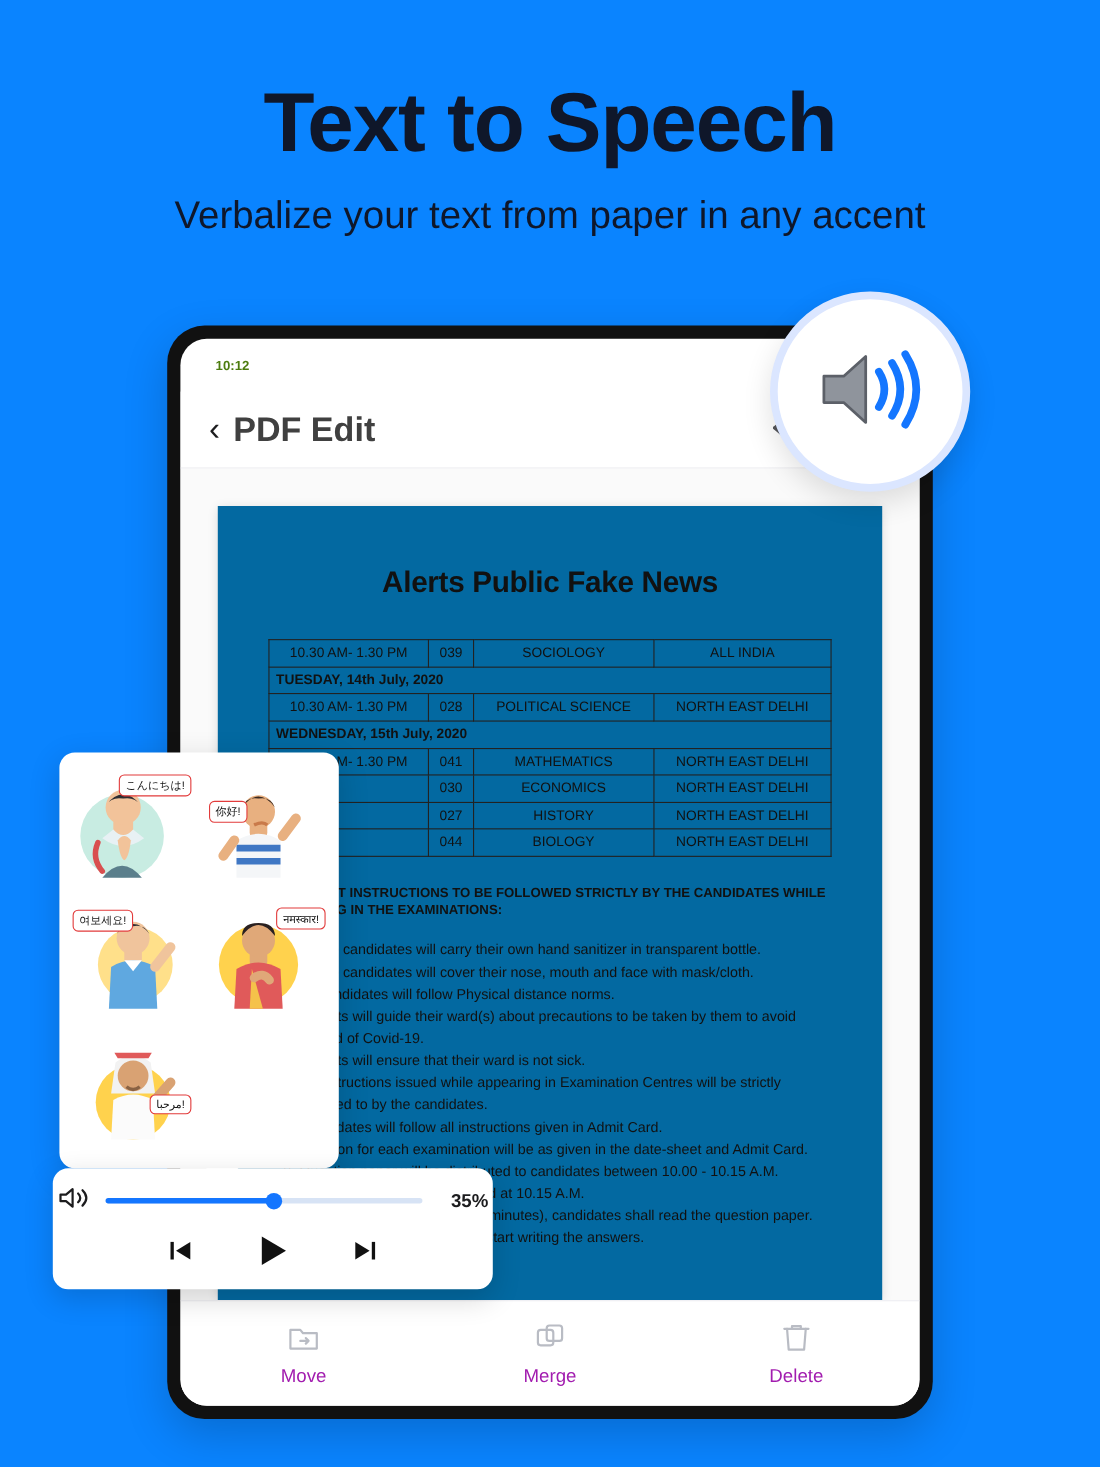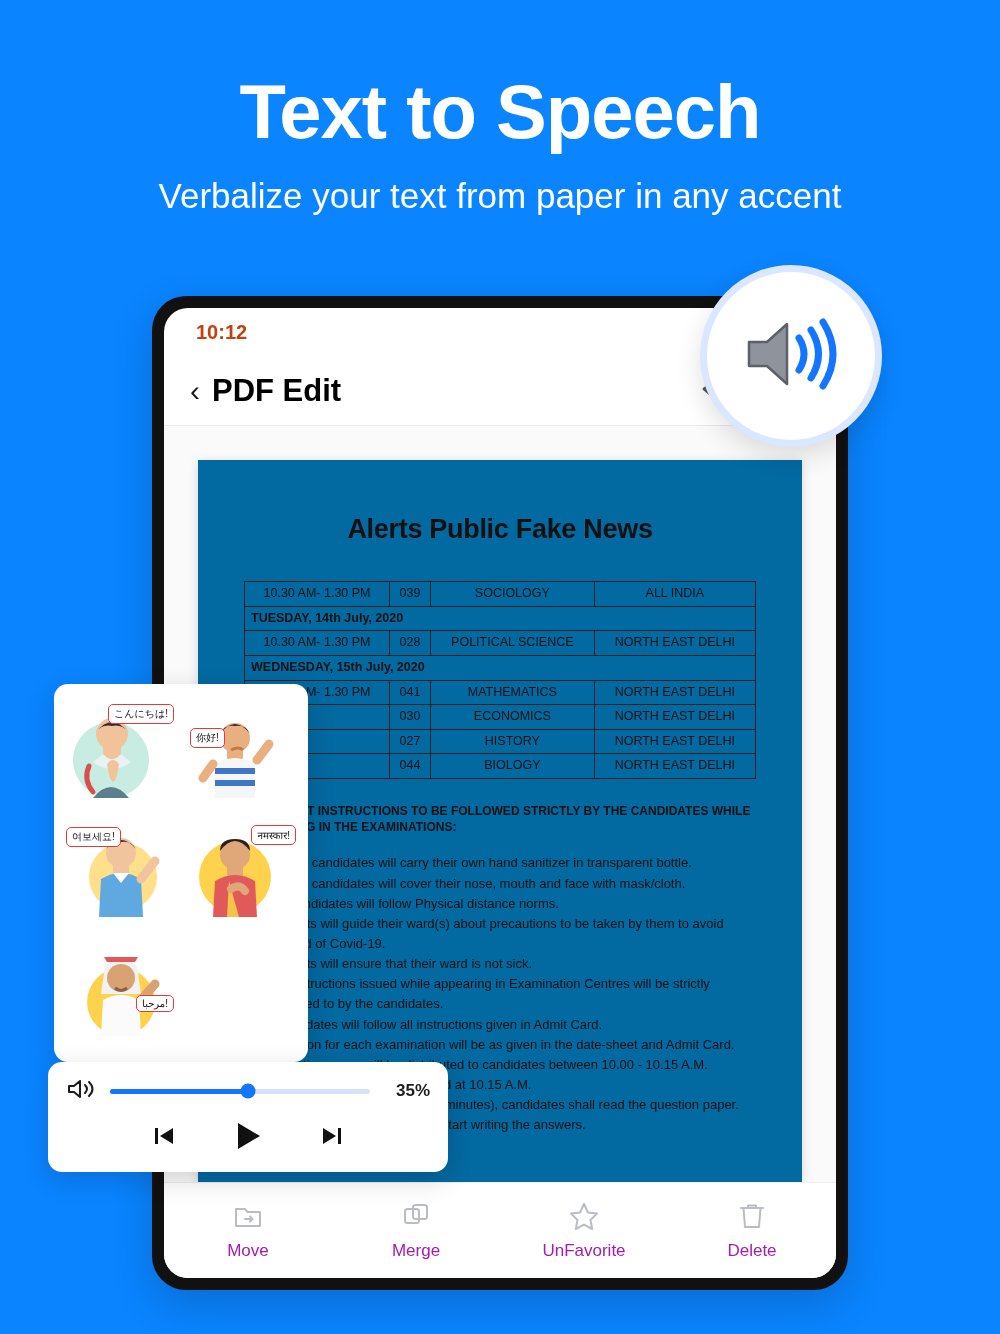--- a/index.html
+++ b/index.html
@@ -6,21 +6,21 @@
   html, body {
     width: 1000px; height: 1334px;
     font-family: "Liberation Sans", sans-serif;
     overflow: hidden;
   }
   body { background: #0a84ff; position: relative; }
 
   
   .promo {
     position: absolute; top: 0; left: 0; width: 1000px;
-    text-align: center; color: #ffffff;
+    text-align: center; color: #0f172a;
   }
   .promo-title {
     font-size: 76px; font-weight: bold; letter-spacing: -1px;
     margin-top: 72px; line-height: 1.05;
   }
   .promo-sub {
     font-size: 35px; font-weight: normal; margin-top: 24px;
   }
 
   
@@ -35,34 +35,34 @@
   .screen {
     width: 100%; height: 100%;
     background: #ffffff;
     border-radius: 24px;
     overflow: hidden;
     position: relative;
   }
 
   .statusbar {
     height: 48px; display: flex; align-items: center;
-    padding: 0 32px; font-size: 20px; font-weight: bold; color: #c2410c;
+    padding: 0 32px; font-size: 12px; font-weight: bold; color: #4d7c0f;
   }
 
   .navbar {
     height: 70px; display: flex; align-items: center;
     padding: 0 26px; gap: 10px;
     border-bottom: 1px solid #e9e9ee;
     background: #ffffff;
   }
   .back-chevron {
     font-size: 30px; color: #1c1c1e; line-height: 1; font-weight: 300;
     margin-right: 2px;
   }
-  .nav-title { font-size: 31px; font-weight: bold; color: #000000; }
+  .nav-title { font-size: 31px; font-weight: bold; color: #404040; }
   .nav-spacer { flex: 1 1 auto; }
   .nav-icon {
     width: 44px; height: 44px; display: flex; align-items: center; justify-content: center;
     color: #55565a; font-size: 27px;
   }
   .nav-icon svg { display:block; }
 
   
   .doc-area {
     position: absolute; left: 0; right: 0; top: 118px; bottom: 96px;
@@ -150,21 +150,21 @@
   .b-mr { top: 8px; right: 0px; }
   .b-bl { top: 54px; left: 38px; }
   .b-br { top: 60px; right: 4px; }
 
   
   .player {
     position: absolute; left: 48px; top: 1062px;
     width: 400px; height: 110px;
     background: #ffffff; border-radius: 14px;
     box-shadow: 0 8px 26px rgba(0,0,0,0.16);
-    padding: 14px 18px;
+    padding: 14px 4px;
   }
   .player-row { display: flex; align-items: center; gap: 14px; }
   .vol-icon { color: #2b2b2b; }
   .track {
     position: relative; flex: 1 1 auto; height: 5px;
     background: #d7e3f5; border-radius: 3px;
   }
   .track-fill { position: absolute; left: 0; top: 0; height: 5px; background: #1476ff; border-radius: 3px; }
   .knob {
     position: absolute; top: 50%; transform: translate(-50%, -50%);
@@ -292,28 +292,20 @@
         <span class="glyph">
           <svg width="32" height="32" viewBox="0 0 32 32" fill="none" stroke="#b9bcc4" stroke-width="2" stroke-linecap="round" stroke-linejoin="round">
             <rect x="5" y="9" width="14" height="14" rx="2.5"></rect>
               <rect x="13" y="5" width="14" height="14" rx="2.5"></rect>
           </svg>
         </span>
         <span class="tlabel">Merge</span>
       </div>
       <div class="tool">
         <span class="glyph">
-          <svg width="32" height="32" viewBox="0 0 32 32" fill="none" stroke="#b9bcc4" stroke-width="2" stroke-linejoin="round">
-            <path d="M16 4 L20 12.5 L29 13.6 L22.5 20 L24.2 29 L16 24.7 L7.8 29 L9.5 20 L3 13.6 L12 12.5 Z"></path>
-          </svg>
-        </span>
-        <span class="tlabel">UnFavorite</span>
-      </div>
-      <div class="tool">
-        <span class="glyph">
           <svg width="32" height="32" viewBox="0 0 32 32" fill="none" stroke="#b9bcc4" stroke-width="2" stroke-linecap="round" stroke-linejoin="round">
             <path d="M5 8 H27"></path>
               <path d="M12 8 V5.5 h8 V8"></path>
               <path d="M7.5 8 l1.5 19 h14 l1.5 -19"></path>
           </svg>
         </span>
         <span class="tlabel">Delete</span>
       </div>
     </div>
 

